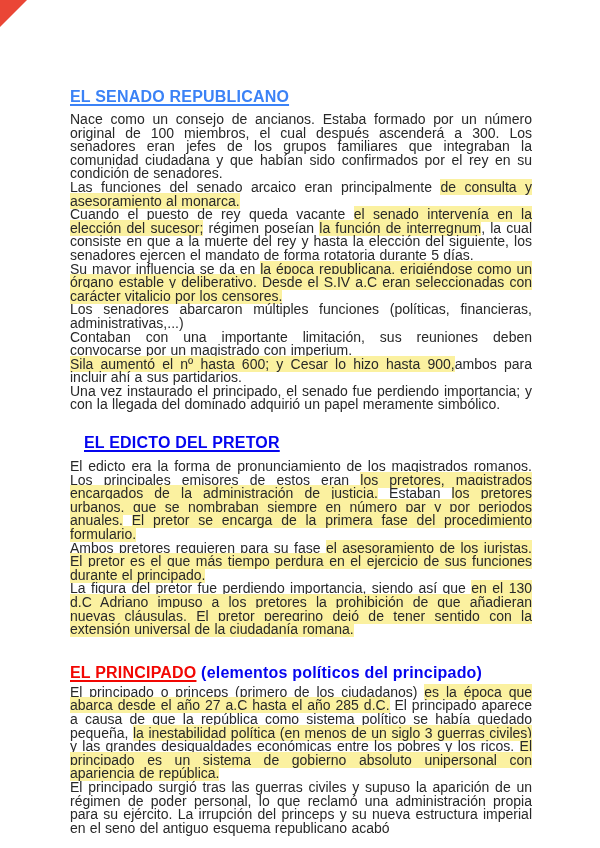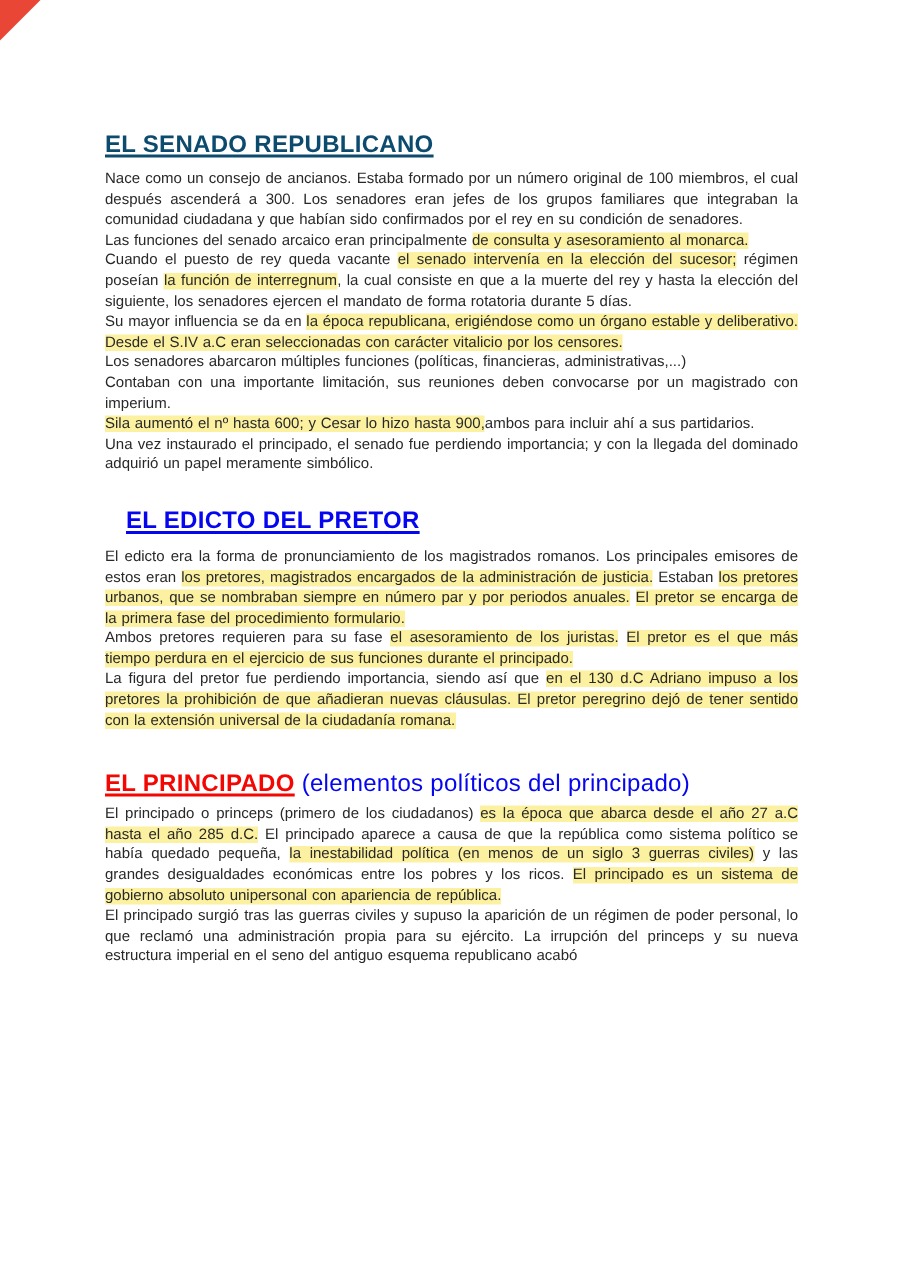--- a/index.html
+++ b/index.html
@@ -24,46 +24,46 @@
   }
   .section-heading .u{
     text-decoration:underline;
     text-decoration-thickness:2px;
     text-underline-offset:2px;
   }
   .doc-section--edicto .section-heading{margin-top:21px;margin-bottom:8px;margin-left:14px;}
   .doc-section--principado .section-heading{margin-top:26px;margin-bottom:4px;}
   p.para{
     margin:0;
-    font-size:10px;line-height:13.6px;
+    font-size:14px;line-height:13.6px;
     text-align:justify;
     word-spacing:0.4px;
   }
   .hl{background:var(--hl,#fbf1a0);}
 </style>
 </head>
 <body style="--bg: #ffffff; --text: #282828; --hl: #fbf1a0; --fold: #ea4636;">
 
 <div class="corner-fold"></div>
 <div class="doc">
     <div class="doc-section doc-section--senado">
-      <div class="section-heading"><span class="u" style="color: #0c4a6e; font-weight: bold;">EL SENADO REPUBLICANO</span></div>
+      <div class="section-heading"><span class="u" style="color: #3b82f6; font-weight: bold;">EL SENADO REPUBLICANO</span></div>
       <p class="para"><span>Nace como un consejo de ancianos. Estaba formado por un número original de 100 miembros, el cual después ascenderá a 300. Los senadores eran jefes de los grupos familiares que integraban la comunidad ciudadana y que habían sido confirmados por el rey en su condición de senadores.</span></p>
       <p class="para"><span>Las funciones del senado arcaico eran principalmente </span><span class="hl">de consulta y asesoramiento al monarca.</span></p>
       <p class="para"><span>Cuando el puesto de rey queda vacante </span><span class="hl">el senado intervenía en la elección del sucesor;</span><span> régimen poseían </span><span class="hl">la función de interregnum</span><span>, la cual consiste en que a la muerte del rey y hasta la elección del siguiente, los senadores ejercen el mandato de forma rotatoria durante 5 días.</span></p>
       <p class="para"><span>Su mayor influencia se da en </span><span class="hl">la época republicana, erigiéndose como un órgano estable y deliberativo. Desde el S.IV a.C eran seleccionadas con carácter vitalicio por los censores.</span></p>
       <p class="para"><span>Los senadores abarcaron múltiples funciones (políticas, financieras, administrativas,...)</span></p>
       <p class="para"><span>Contaban con una importante limitación, sus reuniones deben convocarse por un magistrado con imperium.</span></p>
       <p class="para"><span class="hl">Sila aumentó el nº hasta 600; y Cesar lo hizo hasta 900,</span><span>ambos para incluir ahí a sus partidarios.</span></p>
       <p class="para"><span>Una vez instaurado el principado, el senado fue perdiendo importancia; y con la llegada del dominado adquirió un papel meramente simbólico.</span></p>
     </div>
     <div class="doc-section doc-section--edicto">
       <div class="section-heading"><span class="u" style="color: rgb(5, 5, 239); font-weight: bold;">EL EDICTO DEL PRETOR</span></div>
       <p class="para"><span>El edicto era la forma de pronunciamiento de los magistrados romanos. Los principales emisores de estos eran </span><span class="hl">los pretores, magistrados encargados de la administración de justicia.</span><span> Estaban </span><span class="hl">los pretores urbanos, que se nombraban siempre en número par y por periodos anuales.</span><span> </span><span class="hl">El pretor se encarga de la primera fase del procedimiento formulario.</span></p>
       <p class="para"><span>Ambos pretores requieren para su fase </span><span class="hl">el asesoramiento de los juristas.</span><span> </span><span class="hl">El pretor es el que más tiempo perdura en el ejercicio de sus funciones durante el principado.</span></p>
       <p class="para"><span>La figura del pretor fue perdiendo importancia, siendo así que </span><span class="hl">en el 130 d.C Adriano impuso a los pretores la prohibición de que añadieran nuevas cláusulas. El pretor peregrino dejó de tener sentido con la extensión universal de la ciudadanía romana.</span></p>
     </div>
     <div class="doc-section doc-section--principado">
-      <div class="section-heading"><span class="u" style="color: rgb(242, 7, 3); font-weight: bold;">EL PRINCIPADO</span><span style="color: rgb(5, 5, 239); font-weight: normal;"> (elementos políticos del principado)</span></div>
+      <div class="section-heading"><span class="u" style="color: rgb(242, 7, 3); font-weight: bold;">EL PRINCIPADO</span><span style="color: rgb(5, 5, 239); font-weight: bold;"> (elementos políticos del principado)</span></div>
       <p class="para"><span>El principado o princeps (primero de los ciudadanos) </span><span class="hl">es la época que abarca desde el año 27 a.C hasta el año 285 d.C.</span><span> El principado aparece a causa de que la república como sistema político se había quedado pequeña, </span><span class="hl">la inestabilidad política (en menos de un siglo 3 guerras civiles)</span><span> y las grandes desigualdades económicas entre los pobres y los ricos. </span><span class="hl">El principado es un sistema de gobierno absoluto unipersonal con apariencia de república.</span></p>
       <p class="para"><span>El principado surgió tras las guerras civiles y supuso la aparición de un régimen de poder personal, lo que reclamó una administración propia para su ejército. La irrupción del princeps y su nueva estructura imperial en el seno del antiguo esquema republicano acabó</span></p>
     </div>
   </div>
 
 </body></html>

